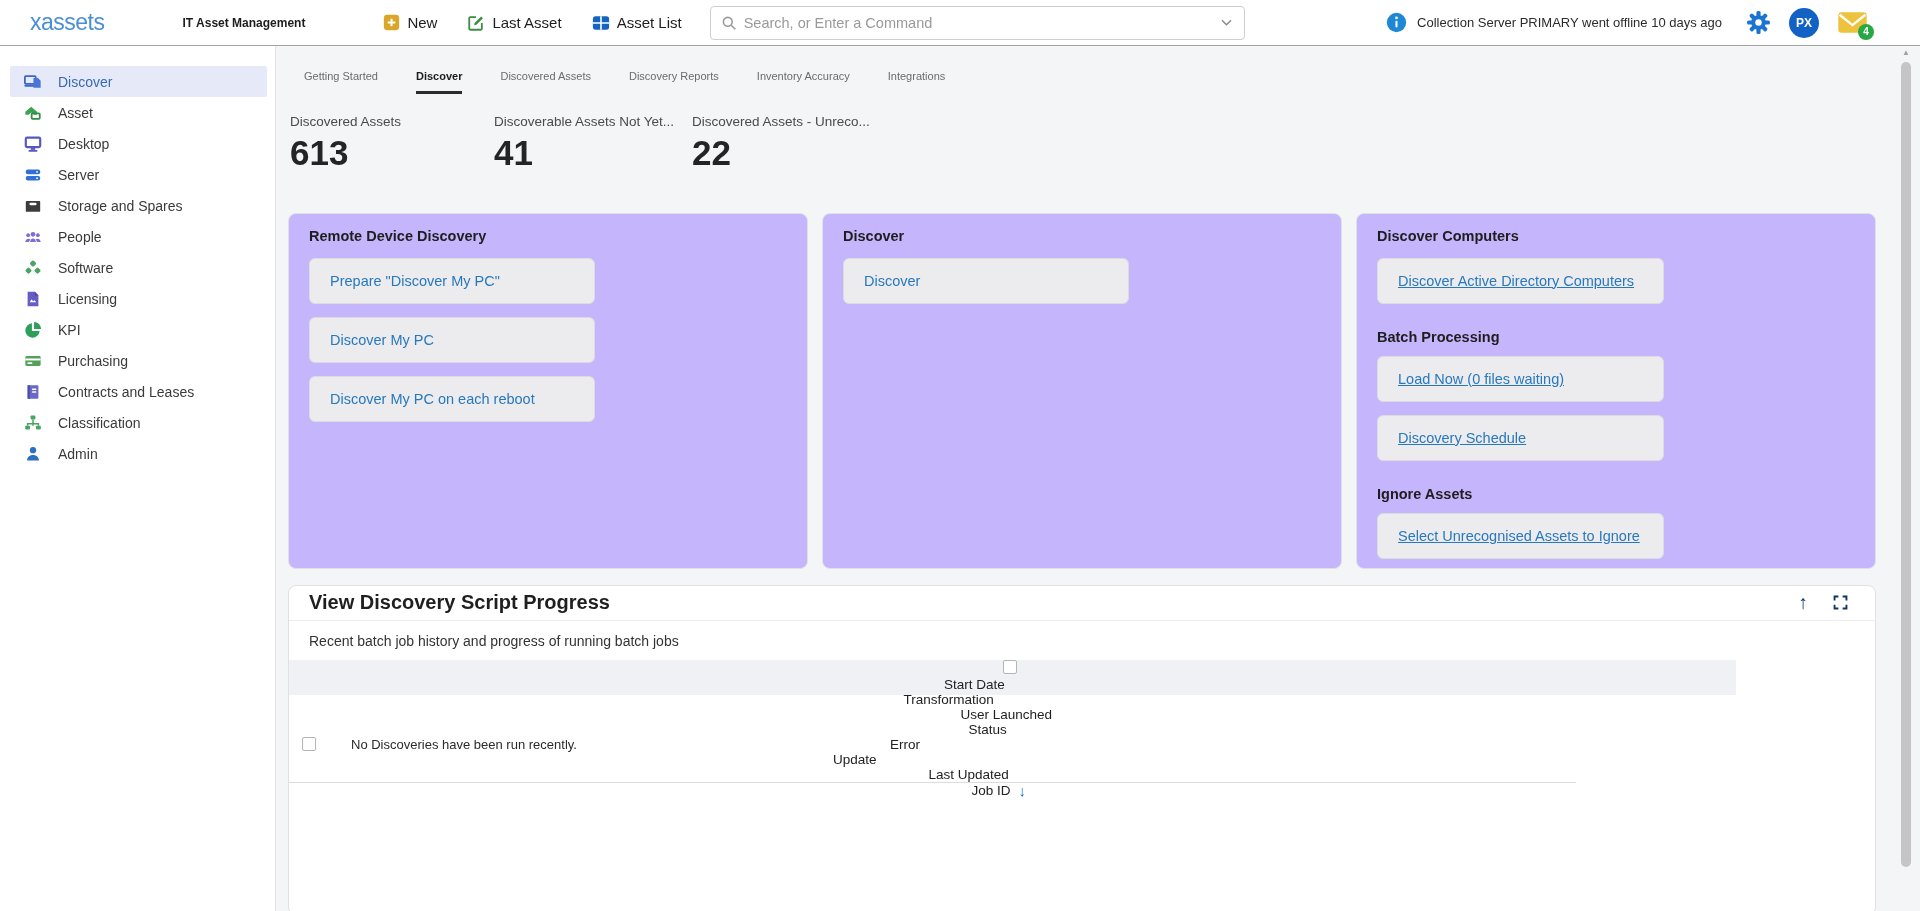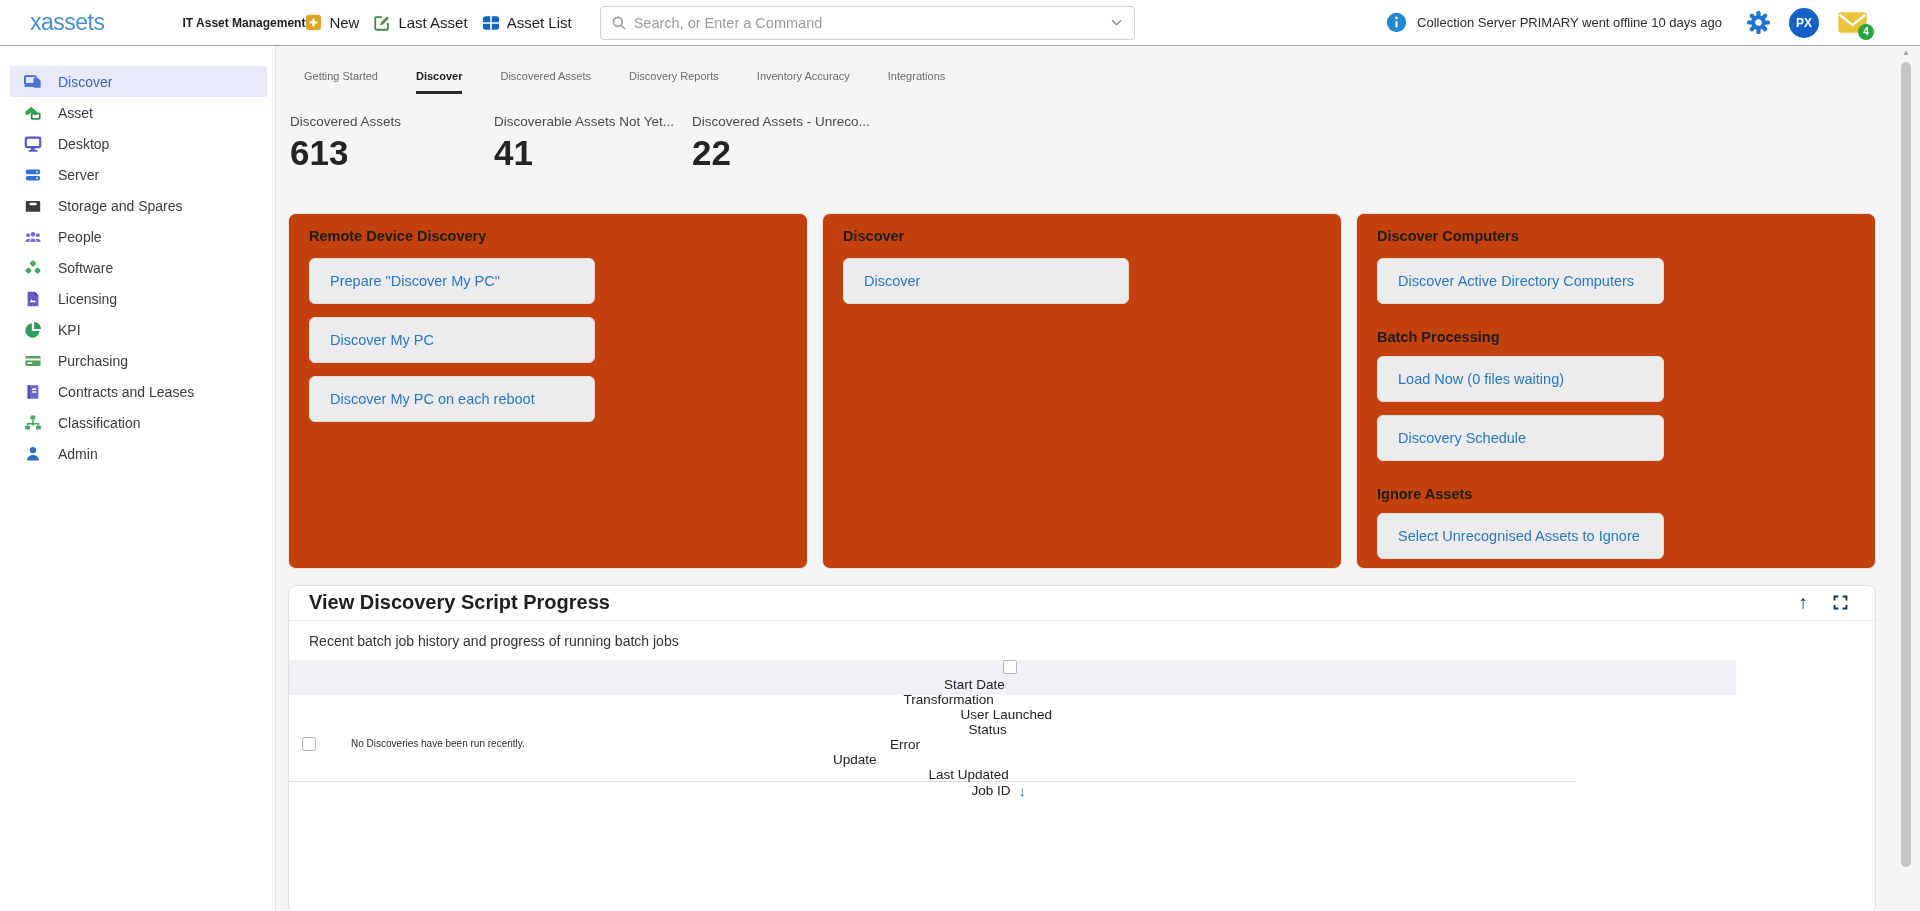--- a/index.html
+++ b/index.html
@@ -11,21 +11,21 @@
     color: #222;
   }
 
   
   .header {
     height: 46px; background: #fff; display: flex; align-items: center;
     padding: 0 52px 0 30px; border-bottom: 1px solid #a3a3a3;
   }
   .logo { font-size: 23px; color: #4a8ed6; letter-spacing: -0.5px; font-weight: 500; }
   .app-title { font-size: 12px; font-weight: 700; color: #1d1d1d; margin-left: 78px; }
-  .nav-group { display: flex; align-items: center; gap: 14px; }
+  .nav-group { display: flex; align-items: center; margin-left: 78px; gap: 30px; }
   .nav-btn { display: flex; align-items: center; gap: 7px; font-size: 15px; color: #1d1d1d; cursor: pointer; }
   .nav-btn svg { display: block; }
   .search-wrap {
     margin-left: 28px; width: 535px; height: 34px; border: 1px solid #cfcfcf; border-radius: 4px;
     display: flex; align-items: center; padding: 0 10px; background: #fff;
   }
   .search-wrap input {
     border: none; outline: none; flex: 1; font-size: 14.5px; color: #333;
     font-family: "Liberation Sans", sans-serif; margin-left: 7px; background: transparent;
   }
@@ -68,32 +68,32 @@
 
   .stats { display: flex; margin: 20px 0 0 2px; }
   .stat { flex: none; }
   .stat:nth-child(1) { width: 204px; }
   .stat:nth-child(2) { width: 198px; }
   .stat-label { font-size: 13.5px; color: #4a4a4a; }
   .stat-value { font-size: 35px; font-weight: 700; color: #242424; line-height: 1.1; margin-top: 5px; }
 
   .cards { display: flex; gap: 14px; margin-top: 40px; }
   .card {
-    width: 520px; height: 356px; background: #c2410c; border: 1px solid #e1e1e4;
+    width: 520px; height: 356px; background: #c4b5fd; border: 1px solid #e1e1e4;
     border-radius: 8px; padding: 14px 20px 20px;
   }
   .card-title, .card-heading { font-size: 14.5px; font-weight: 700; color: #1e1e1e; line-height: 17px; }
   .card-heading { margin-top: 25px; }
   .action-btn {
     width: 286px; height: 46px; margin-top: 13px; background: #ececee; border: 1px solid #dcdcde;
     border-radius: 6px; display: flex; align-items: center; padding-left: 20px;
     color: #2878be; font-size: 14.5px; cursor: pointer;
   }
   .action-btn.after-heading { margin-top: 10px; }
-  .card3 .action-btn { width: 287px; }
+  .card3 .action-btn { width: 287px; text-decoration: underline; }
 
   
   .panel {
     margin-top: 16px; width: 1588px; height: 330px; background: #fff;
     border: 1px solid #e1e1e4; border-radius: 8px; overflow: hidden;
   }
   .panel-header {
     display: flex; align-items: center; height: 35px; padding: 0 26px 0 20px;
     border-bottom: 1px solid #ececee;
   }
@@ -110,21 +110,21 @@
   .th-cb { width: 46px; padding-left: 13px; }
   .th-1 { width: 137px; } .th-2 { width: 218px; } .th-3 { width: 104px; }
   .th-4 { width: 88px; }  .th-5 { width: 245px; } .th-6 { width: 359px; }
   .th-7 { width: 168px; } .th-8 { width: 82px; display: flex; align-items: center; gap: 8px; }
   .sort-arrow { color: #1b6ed0; font-size: 15px; }
   .cb {
     display: inline-block; width: 14px; height: 14px; border: 1px solid #b5b5b8;
     border-radius: 2px; background: #fff; cursor: pointer;
   }
   .empty-row { display: flex; align-items: center; padding: 42px 0 0 13px; }
-  .empty-msg { font-size: 10px; color: #2b2b2b; margin-left: 35px; }
+  .empty-msg { font-size: 13px; color: #2b2b2b; margin-left: 35px; }
   .row-line { margin-top: 30px; width: 1287px; border-top: 1px solid #dcdcde; }
 
   
   .scrollbar { position: absolute; top: 46px; right: 8px; width: 12px; bottom: 0; }
   .scroll-arrow { text-align: center; font-size: 8px; color: #a2a2a2; line-height: 14px; }
   .scroll-thumb {
     position: absolute; top: 16px; bottom: 44px; left: 1px; width: 10px;
     background: #c5c5c7; border-radius: 5px; cursor: pointer;
   }
 </style>

